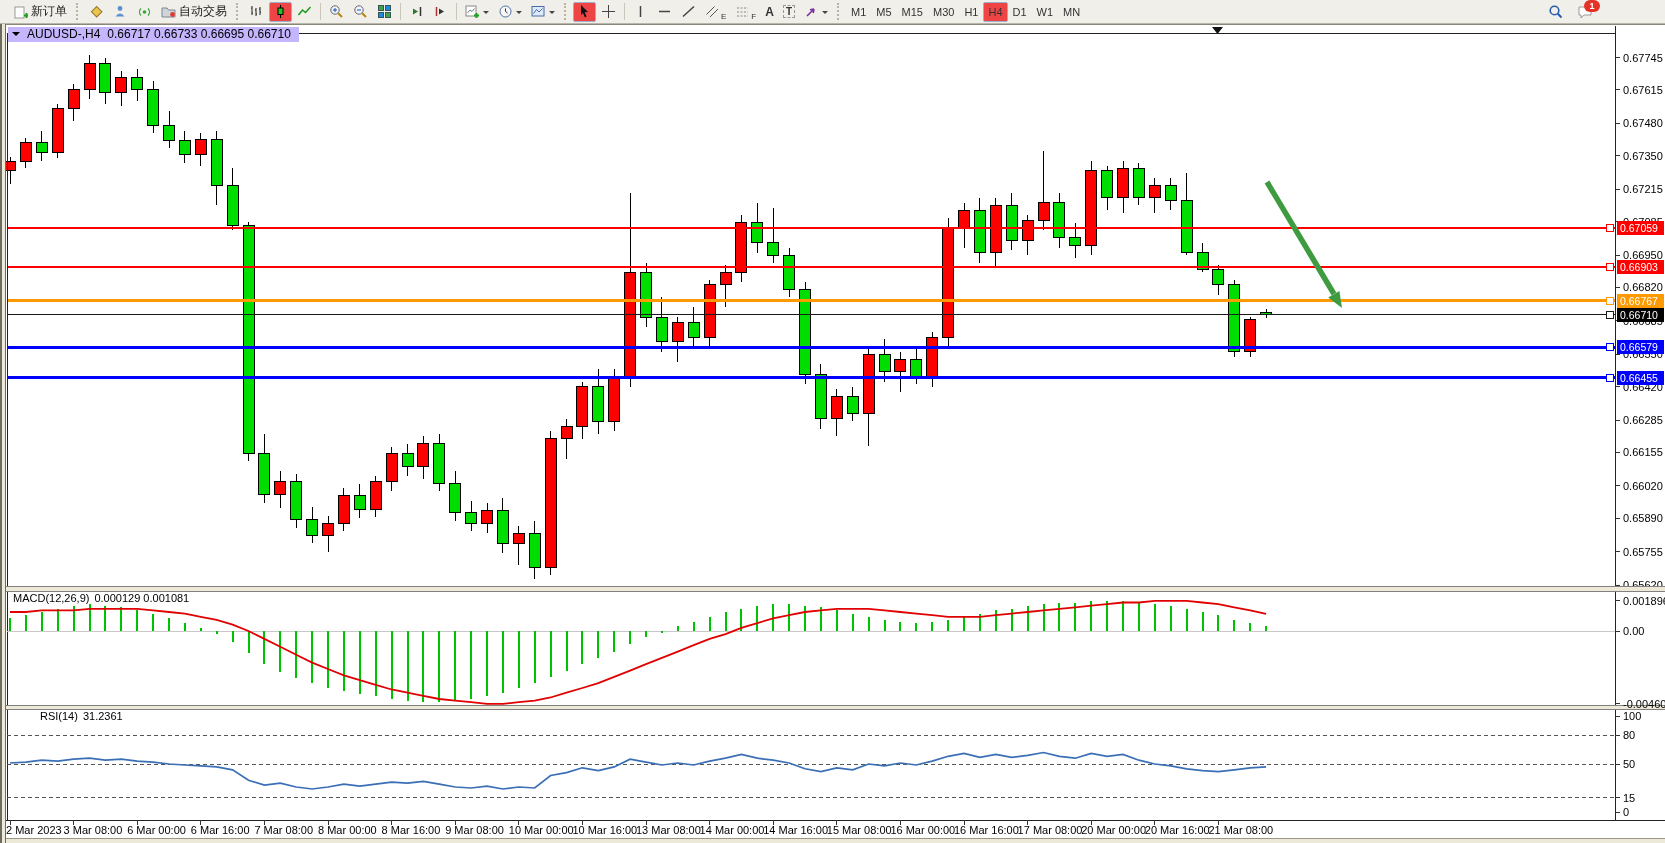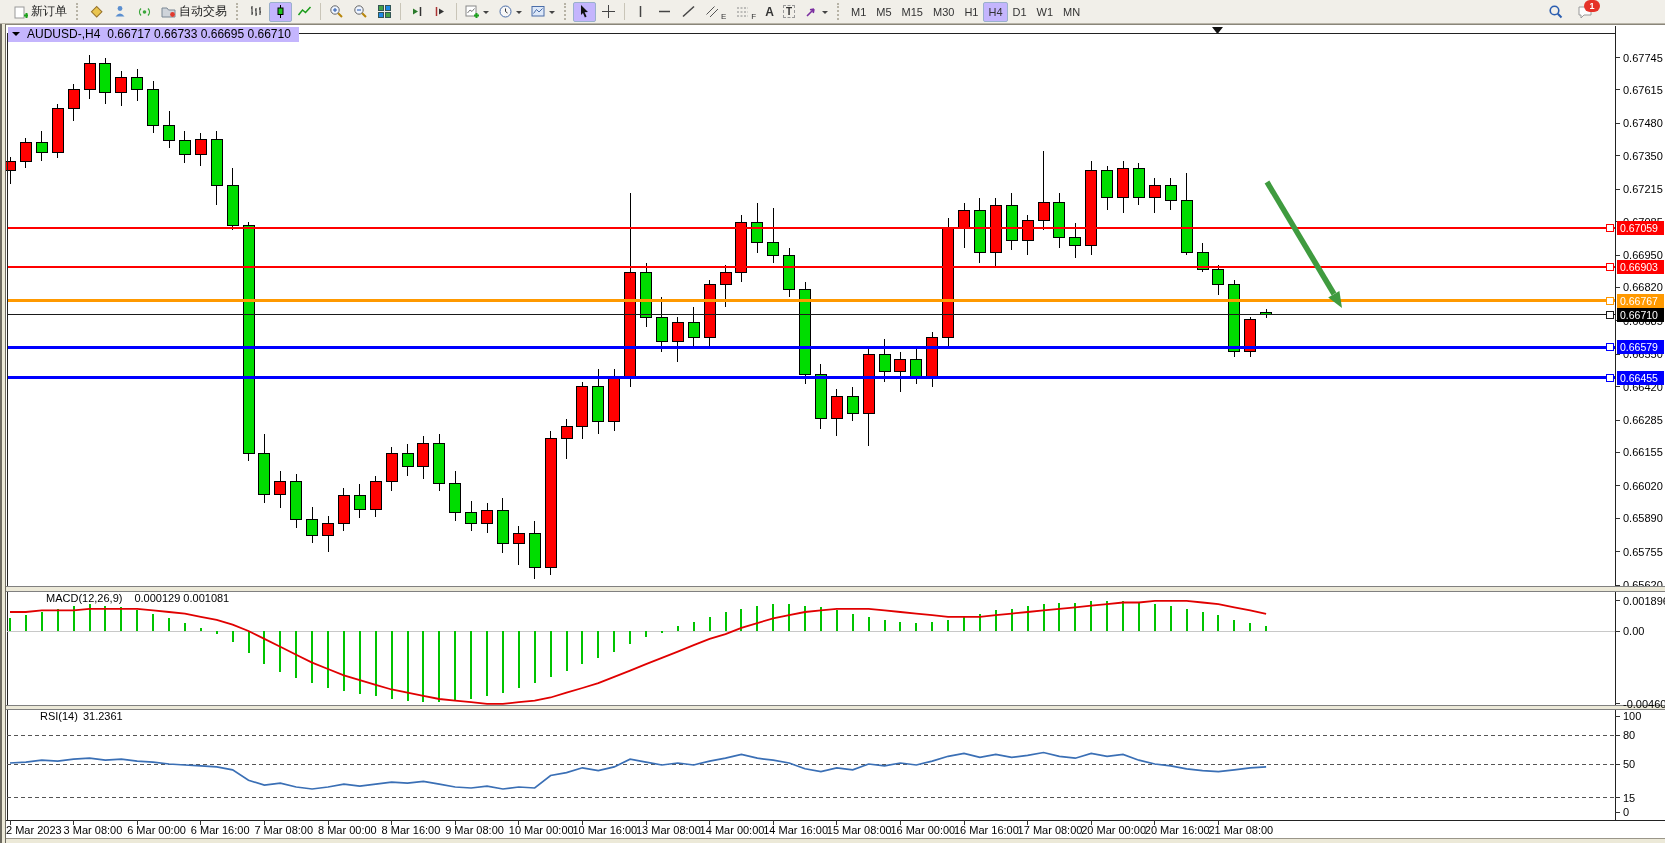--- a/index.html
+++ b/index.html
@@ -3,41 +3,41 @@
 <meta charset="utf-8">
 <style>
   html,body{margin:0;padding:0;}
   body{width:1665px;height:843px;overflow:hidden;position:relative;
        font-family:"Liberation Sans",sans-serif;background:#ece9d8;}
   
   #toolbar{position:absolute;left:0;top:0;width:1665px;height:24px;background:#f1efe9;
            border-bottom:1px solid #b9b5a9;display:flex;align-items:center;padding:0 9px;box-sizing:border-box;gap:1px;z-index:20;}
   .tbtn{display:inline-flex;align-items:center;gap:3px;height:20px;padding:0 3px;border:1px solid transparent;
         background:transparent;font:12px "Liberation Sans",sans-serif;color:#222;cursor:default;border-radius:2px;}
-  .tbtn.pressed{background:#c4b5fd;border-color:#9ab0cc;}
+  .tbtn.pressed{background:#ef4444;border-color:#9ab0cc;}
   .tbtn .ic{display:inline-flex;width:15px;height:15px;align-items:center;justify-content:center;}
   .tbtn .tag{font-size:8px;color:#333;margin-left:-2px;align-self:flex-end;}
   .caret{width:0;height:0;border:3px solid transparent;border-top-color:#444;margin-top:5px;}
   .sep{width:1px;height:17px;background:#c9c5b8;margin:0 3px;flex:none;}
   .grip{width:2px;height:17px;border-left:2px dotted #b7b3a6;margin:0 4px;flex:none;}
   .tf{font:11px "Liberation Sans",sans-serif;padding:0 4px;color:#333;}
   #tb-right{margin-left:auto;margin-right:60px;display:flex;align-items:center;gap:6px;}
   #chat-button{position:relative;}
   .badge{position:absolute;top:-3px;right:-5px;min-width:12px;height:12px;border-radius:7px;background:#e53228;
          color:#fff;font:bold 9px "Liberation Sans",sans-serif;display:flex;align-items:center;justify-content:center;padding:0 2px;}
   .glyphA{font:bold 12px "Liberation Sans",sans-serif;color:#333;}
   .glyphT{font:bold 10px "Liberation Sans",sans-serif;color:#333;border:1px dashed #999;padding:0 2px;}
   
   #window-edge{position:absolute;left:0;top:24px;width:6px;height:819px;background:#ece9d8;
                border-left:2px solid #6d6a60;border-right:1px solid #6d6a60;box-sizing:border-box;z-index:6;}
   #chart-svg{position:absolute;left:6px;top:24px;z-index:1;}
   #chart-title{position:absolute;left:8px;top:27px;z-index:8;background:#c4b5fd;padding:0 8px 1px 4px;
                display:flex;align-items:center;gap:7px;font:12px "Liberation Sans",sans-serif;color:#000;}
   .tri-down{width:0;height:0;border:4px solid transparent;border-top-color:#000;margin-top:4px;}
-  #macd-label{position:absolute;left:13px;top:592px;z-index:8;font:11px "Liberation Sans",sans-serif;color:#000;display:flex;gap:12px;margin-left:33px;}
+  #macd-label{position:absolute;left:13px;top:592px;z-index:8;font:11px "Liberation Sans",sans-serif;color:#000;display:flex;gap:5px;}
   #rsi-label{position:absolute;left:13px;top:710px;z-index:8;font:11px "Liberation Sans",sans-serif;color:#000;display:flex;gap:5px;margin-left:27px;}
   svg text{font-family:"Liberation Sans",sans-serif;}
 </style>
 </head>
 <body>
 
 <div id="toolbar">
   <button class="tbtn">
     <span class="ic">
       <svg width="14" height="14">

